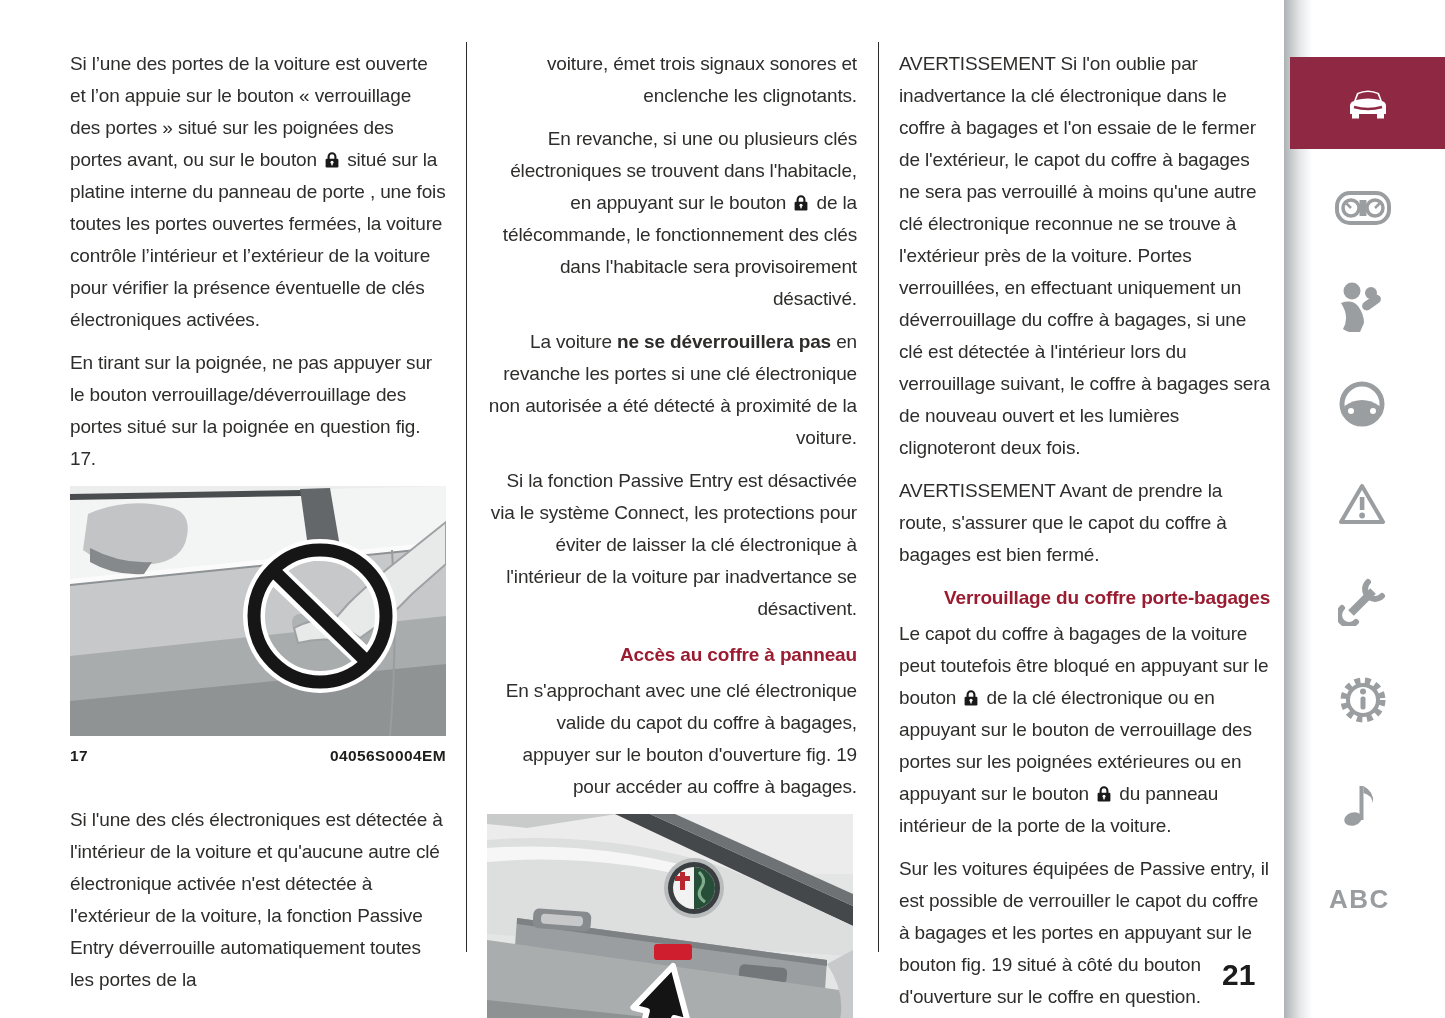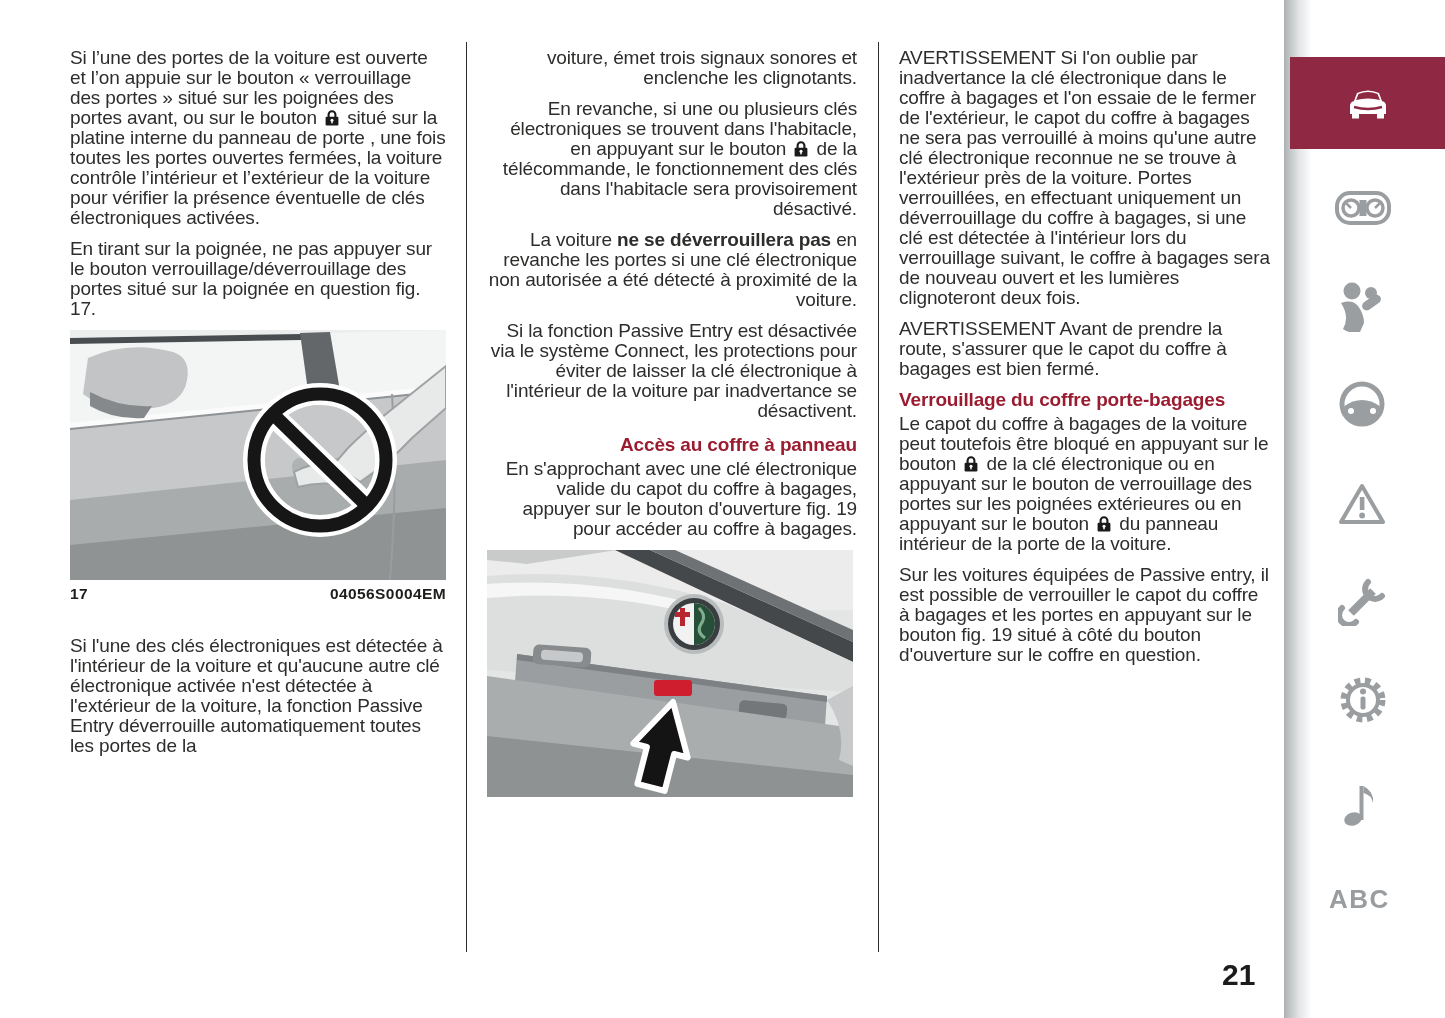--- a/index.html
+++ b/index.html
@@ -1,27 +1,27 @@
 <!DOCTYPE html>
 <html><head>
 <meta charset="utf-8">
 <style>
   html,body { margin:0; padding:0; background:#ffffff; }
   .page {
     position:relative; width:1445px; height:1018px; overflow:hidden;
     background:#ffffff; color:#2e2d2c;
     font-family:"Liberation Sans", sans-serif;
   }
-  .col { position:absolute; top:48px; font-size:19px; line-height:20px; letter-spacing:-0.15px; }
+  .col { position:absolute; top:48px; font-size:19px; line-height:32px; letter-spacing:-0.15px; }
   .col-left  { left:70px;  width:376px; }
   .col-mid   { left:487px; width:370px;text-align:right; }
   .col-right { left:899px; width:373px; }
   .col p { margin:0 0 11px 0; }
   .heading { color:#9b1c31; font-weight:bold; margin:14px 0 4px 0; }
-  .col-right .heading { margin-top:4px; }
+  .col-right .heading { margin-top:4px;margin-left:45px; }
   .vdivider { position:absolute; top:42px; width:1px; height:910px; background:#2b2b2b; }
   .vd1 { left:466px; } .vd2 { left:878px; }
 
   .figure { margin:4px 0 0 0; }
   .figure svg.illustration { display:block; }
   .fig17-wrap { margin-bottom:32px; }
   .fig-caption { display:flex; justify-content:space-between; font-weight:bold;
     font-size:15.5px; letter-spacing:0.4px; margin-top:4px; color:#1d1d1b; }
 
   .lock { display:inline-block; vertical-align:-2px; margin:0 3px; }

